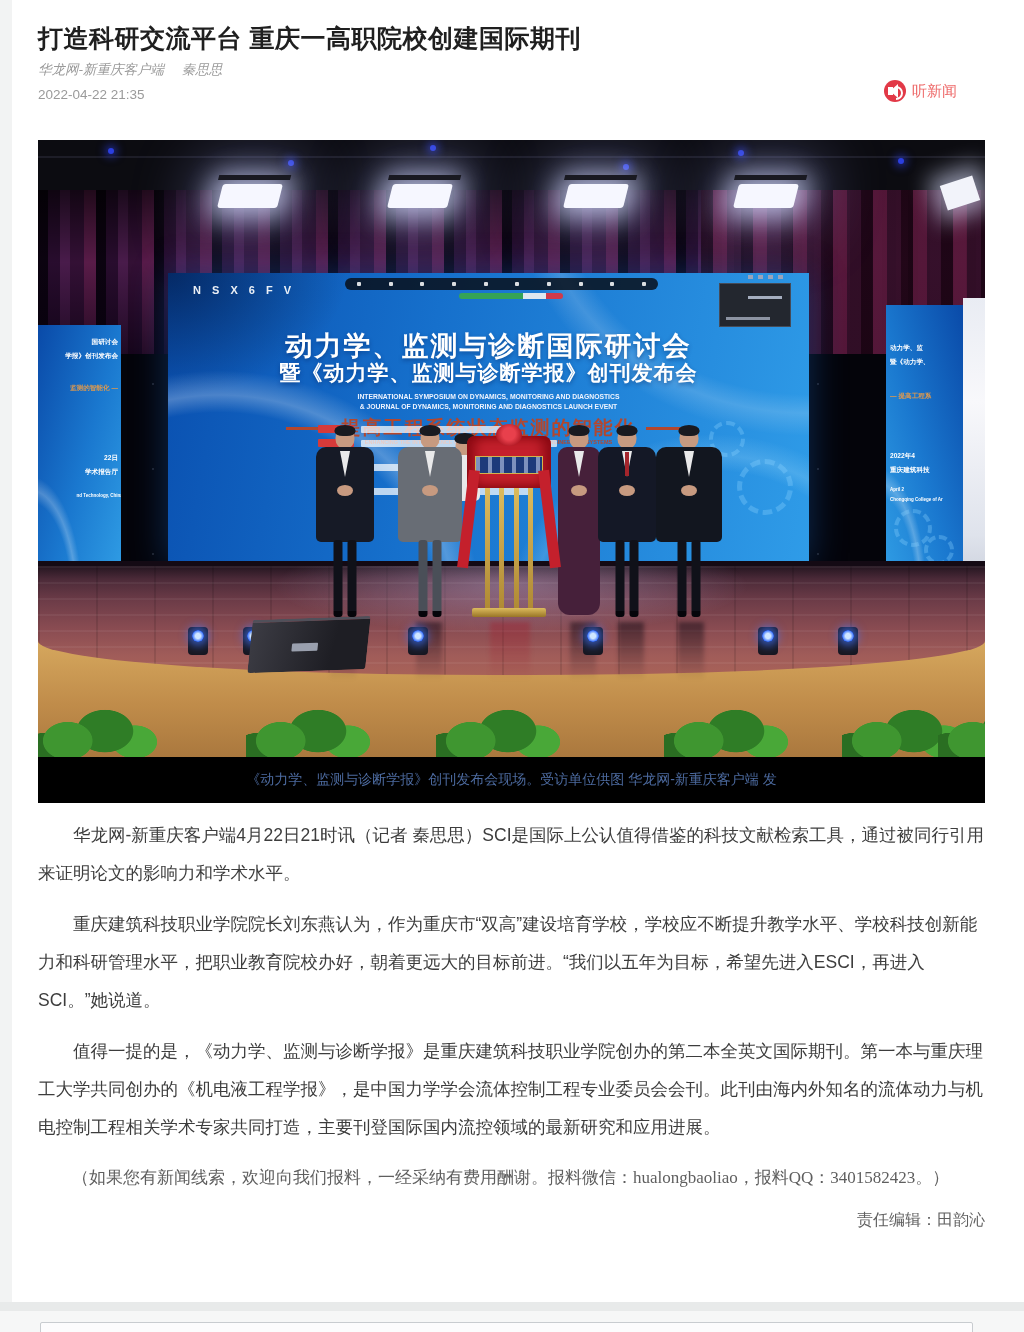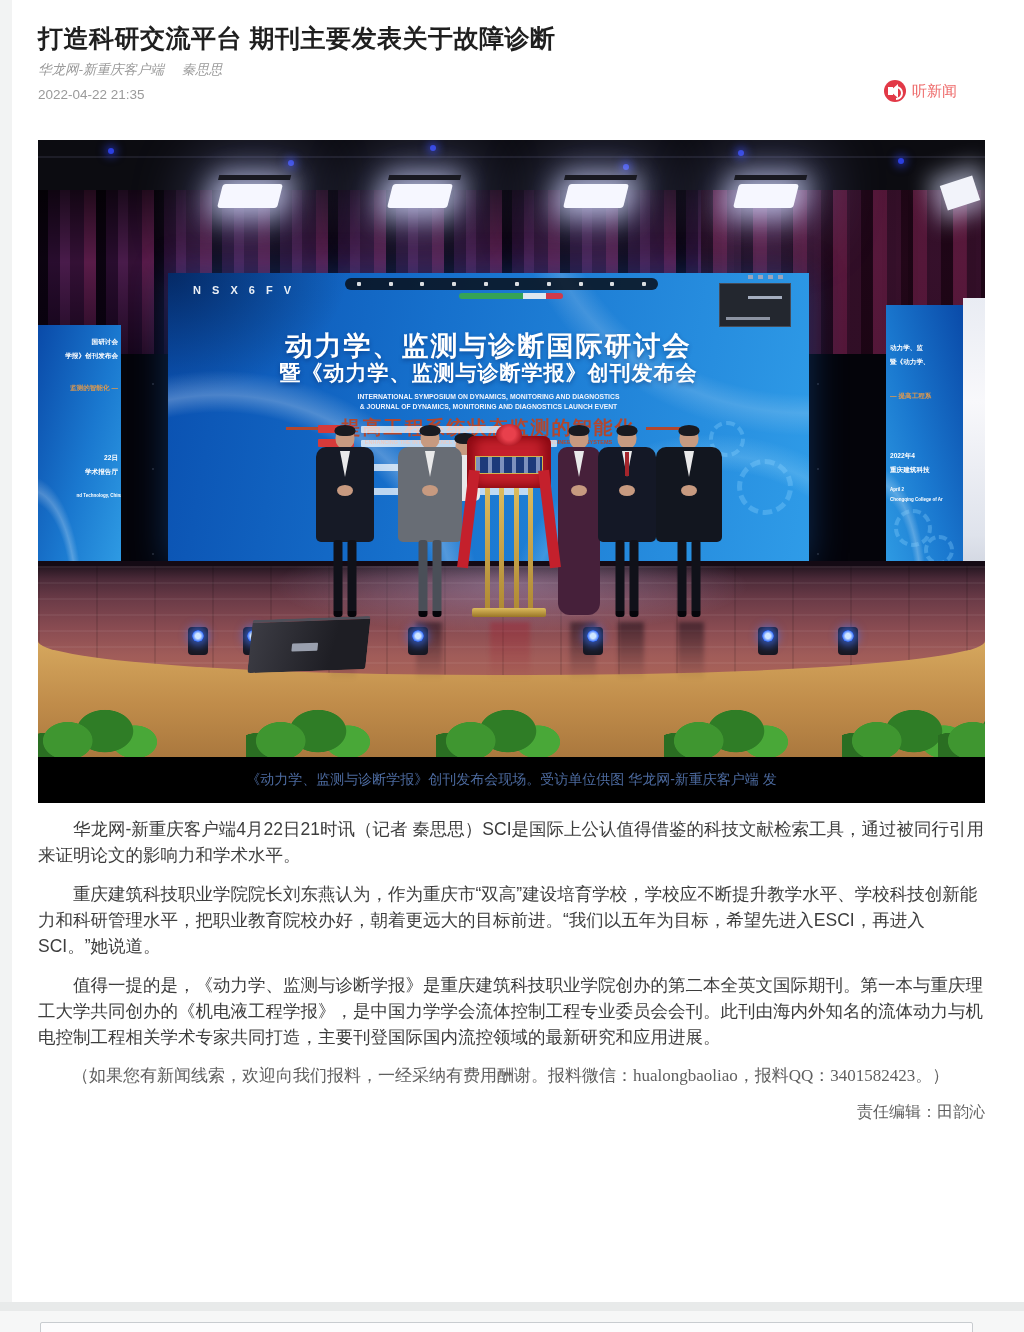--- a/index.html
+++ b/index.html
@@ -166,37 +166,37 @@
 
   
   .plant{bottom:0;width:124px;height:54px;z-index:9;position:absolute;background:
     radial-gradient(42px 32px at 28% 70%,#3f9630 0 58%,transparent 60%),
     radial-gradient(48px 36px at 58% 52%,#2f7d26 0 58%,transparent 60%),
     radial-gradient(38px 28px at 82% 72%,#49a838 0 58%,transparent 60%),
     radial-gradient(32px 24px at 8% 82%,#2a6e22 0 58%,transparent 60%);}
 
   
   .article-body{left:38px;top:816px;width:947px;position:absolute;}
-  .article-body p{margin:0 0 13px;font-size:17.5px;line-height:26px;color:#3d3d3d;text-indent:2em;}
+  .article-body p{margin:0 0 13px;font-size:17.5px;line-height:38px;color:#3d3d3d;text-indent:2em;}
   p.tip{font-family:"Liberation Serif","DejaVu Serif",serif;color:#5f5f5f;font-size:17px;margin-top:2px;}
   .editor{text-align:right;font-family:"Liberation Serif","DejaVu Serif",serif;color:#5f5f5f;
     font-size:16px;margin-top:8px;}
 
   .gray-band{left:0;top:1302px;width:1024px;height:9px;background:#e8eaea;}
   .below-area{left:0;top:1311px;width:1024px;height:21px;background:#f6f7f7;}
   .bottom-box{position:absolute;left:40px;top:11px;width:931px;height:20px;background:#fcfcfd;
     border:1px solid #c8ccd0;border-radius:2px;}
 </style>
 </head>
 <body>
 
 <div id="stage-page">
   <div class="abs left-strip"></div>
 
-  <h1 class="abs headline">打造科研交流平台 期刊主要发表关于故障诊断</h1>
+  <h1 class="abs headline">打造科研交流平台 重庆一高职院校创建国际期刊</h1>
   <div class="abs meta1">
     <span>华龙网-新重庆客户端</span><span class="gap"></span>
     <span>秦思思</span>
   </div>
   <div class="abs meta2">2022-04-22 21:35</div>
   <button class="abs listen">
     <span class="spk">
         <i></i>
       </span>
     <span>听新闻</span>

